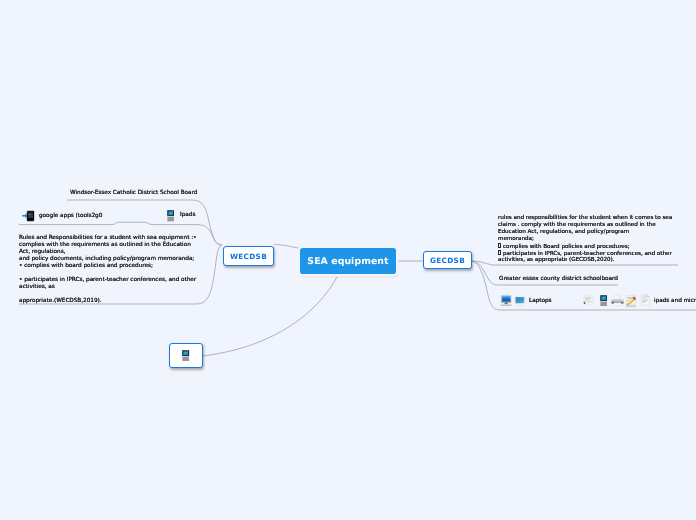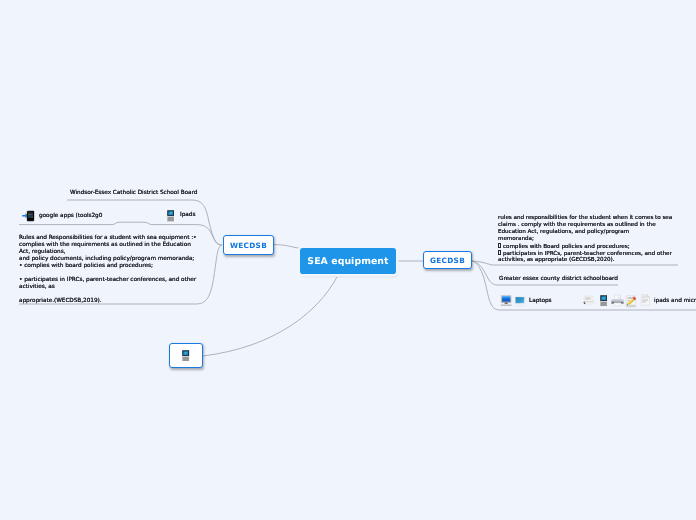--- a/index.html
+++ b/index.html
@@ -30,21 +30,21 @@
     z-index:5;
   }
   .branch-node{
     position:absolute;box-sizing:border-box;
     background:#ffffff;border:1.7px solid #1b7ae0;border-radius:3px;
     display:flex;align-items:center;justify-content:center;
     color:#1275e0;font-weight:bold;font-size:7.3px;letter-spacing:.3px;
     box-shadow:1px 1.6px 2.4px rgba(0,0,0,.3);
     z-index:5;
   }
-  #n-wecdsb{left:223px;top:235px;width:51px;height:20px;}
+  #n-wecdsb{left:223px;top:246px;width:51px;height:20px;}
   #n-gecdsb{left:423px;top:251px;width:49px;height:18px;}
   #n-small{left:169px;top:343px;width:34px;height:25px;}
 
   .leaf{position:absolute;color:#26282d;font-size:5.7px;line-height:7px;white-space:nowrap;z-index:4;
         text-shadow:0 0 .5px rgba(34,36,42,.95), .25px 0 .2px rgba(34,36,42,.5);}
   .leaf .ln{display:block;height:7px;}
   .leaf .ln.sp{height:7px;}
   .tofu{display:inline-block;width:2.9px;height:5.4px;box-sizing:border-box;
         border:0.8px solid #26282d;vertical-align:-0.7px;margin-right:.3px;
         text-shadow:none;}

